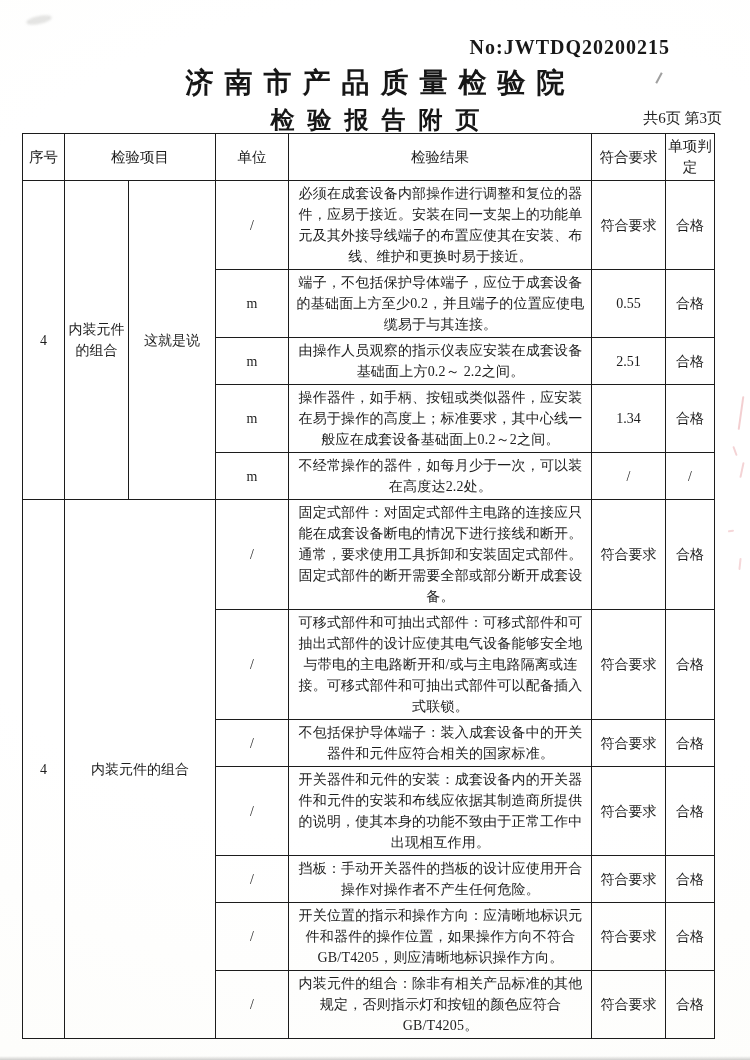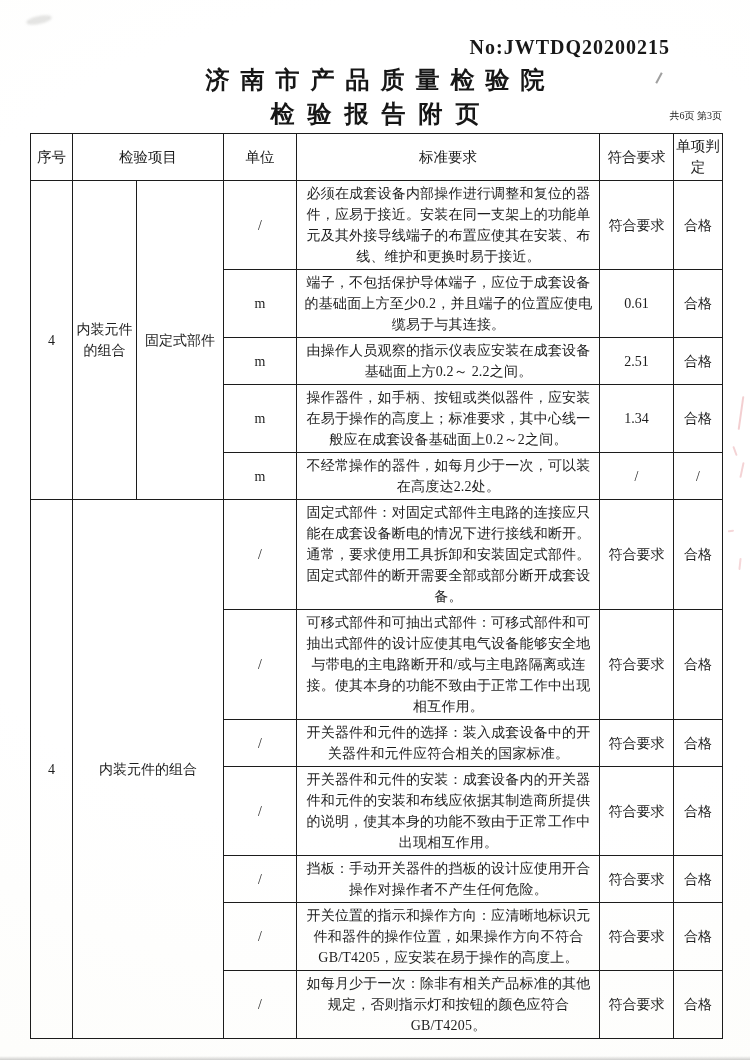--- a/index.html
+++ b/index.html
@@ -29,36 +29,36 @@
 
   .report-no {
     position: absolute;
     top: 36px; right: 80px;
     font-size: 20px; font-weight: bold;
     letter-spacing: 1px;
     color: #181818;
   }
   .title-block { position: absolute; top: 64px; left: 0; width: 750px; text-align: center; }
   .title-line1 {
-    font-size: 24px; font-weight: bold; letter-spacing: 11px; padding-left: 11px;
+    font-size: 28px; font-weight: bold; letter-spacing: 11px; padding-left: 11px;
     color: #161616;
   }
   .title-line2 {
     font-size: 24px; font-weight: bold; letter-spacing: 13px; padding-left: 13px;
     margin-top: 2px;
     color: #161616;
   }
   .page-info {
     position: absolute; top: 109px; right: 28px;
-    font-size: 10px; color: #222;
+    font-size: 15px; color: #222;
   }
 
   table.report {
     position: absolute;
-    left: 30px; top: 133px;
+    left: 22px; top: 133px;
     width: 692px;
     border-collapse: collapse;
     table-layout: fixed;
     font-size: 14px;
     color: #1d1d1d;
   }
   table.report td, table.report th {
     border: 1.6px solid #1c1c1c;
     font-weight: normal;
     vertical-align: middle;
@@ -122,38 +122,38 @@
       <col class="w-req">
         <col class="w-res">
         <col class="w-jud">
     </colgroup>
 
     <tbody>
         <tr style="height:47px">
       <th>序号</th>
       <th colspan="2">检验项目</th>
       <th>单位</th>
-      <th>标准要求</th>
+      <th>检验结果</th>
       <th>符合要求</th>
       <th>单项判定</th>
     </tr>
 
     <tr style="height:88px">
       <td rowspan="5">4</td>
       <td rowspan="5">内装元件的组合</td>
-      <td rowspan="5">固定式部件</td>
+      <td rowspan="5">这就是说</td>
       <td class="c-unit">/</td>
       <td class="c-req">必须在成套设备内部操作进行调整和复位的器件，应易于接近。安装在同一支架上的功能单元及其外接导线端子的布置应使其在安装、布线、维护和更换时易于接近。</td>
       <td>符合要求</td>
       <td>合格</td>
     </tr>
     <tr style="height:57px">
       <td class="c-unit">m</td>
       <td class="c-req">端子，不包括保护导体端子，应位于成套设备的基础面上方至少0.2，并且端子的位置应使电缆易于与其连接。</td>
-      <td>0.61</td>
+      <td>0.55</td>
       <td>合格</td>
     </tr>
     <tr style="height:46px">
       <td class="c-unit">m</td>
       <td class="c-req">由操作人员观察的指示仪表应安装在成套设备基础面上方0.2～ 2.2之间。</td>
       <td>2.51</td>
       <td>合格</td>
     </tr>
     <tr style="height:58px">
       <td class="c-unit">m</td>
@@ -171,51 +171,51 @@
     <tr style="height:90px">
       <td rowspan="7">4</td>
       <td colspan="2" rowspan="7">内装元件的组合</td>
       <td class="c-unit">/</td>
       <td class="c-req">固定式部件：对固定式部件主电路的连接应只能在成套设备断电的情况下进行接线和断开。通常，要求使用工具拆卸和安装固定式部件。固定式部件的断开需要全部或部分断开成套设备。</td>
       <td>符合要求</td>
       <td>合格</td>
     </tr>
     <tr style="height:86px">
       <td class="c-unit">/</td>
-      <td class="c-req">可移式部件和可抽出式部件：可移式部件和可抽出式部件的设计应使其电气设备能够安全地与带电的主电路断开和/或与主电路隔离或连接。使其本身的功能不致由于正常工作中出现相互作用。</td>
-      <td>符合要求</td>
-      <td>合格</td>
-    </tr>
-    <tr style="height:44px">
-      <td class="c-unit">/</td>
-      <td class="c-req">开关器件和元件的选择：装入成套设备中的开关器件和元件应符合相关的国家标准。</td>
+      <td class="c-req">可移式部件和可抽出式部件：可移式部件和可抽出式部件的设计应使其电气设备能够安全地与带电的主电路断开和/或与主电路隔离或连接。可移式部件和可抽出式部件可以配备插入式联锁。</td>
+      <td>符合要求</td>
+      <td>合格</td>
+    </tr>
+    <tr style="height:44px">
+      <td class="c-unit">/</td>
+      <td class="c-req">不包括保护导体端子：装入成套设备中的开关器件和元件应符合相关的国家标准。</td>
       <td>符合要求</td>
       <td>合格</td>
     </tr>
     <tr style="height:86px">
       <td class="c-unit">/</td>
       <td class="c-req">开关器件和元件的安装：成套设备内的开关器件和元件的安装和布线应依据其制造商所提供的说明，使其本身的功能不致由于正常工作中出现相互作用。</td>
       <td>符合要求</td>
       <td>合格</td>
     </tr>
     <tr style="height:44px">
       <td class="c-unit">/</td>
       <td class="c-req">挡板：手动开关器件的挡板的设计应使用开合操作对操作者不产生任何危险。</td>
       <td>符合要求</td>
       <td>合格</td>
     </tr>
     <tr style="height:56px">
       <td class="c-unit">/</td>
-      <td class="c-req">开关位置的指示和操作方向：应清晰地标识元件和器件的操作位置，如果操作方向不符合GB/T4205，应安装在易于操作的高度上。</td>
-      <td>符合要求</td>
-      <td>合格</td>
-    </tr>
-    <tr style="height:44px">
-      <td class="c-unit">/</td>
-      <td class="c-req">如每月少于一次：除非有相关产品标准的其他规定，否则指示灯和按钮的颜色应符合GB/T4205。</td>
+      <td class="c-req">开关位置的指示和操作方向：应清晰地标识元件和器件的操作位置，如果操作方向不符合GB/T4205，则应清晰地标识操作方向。</td>
+      <td>符合要求</td>
+      <td>合格</td>
+    </tr>
+    <tr style="height:44px">
+      <td class="c-unit">/</td>
+      <td class="c-req">内装元件的组合：除非有相关产品标准的其他规定，否则指示灯和按钮的颜色应符合GB/T4205。</td>
       <td>符合要求</td>
       <td>合格</td>
     </tr>
   </tbody>
     </table>
 
   <div class="red-mark rm1"></div>
   <div class="red-mark rm2"></div>
   <div class="red-mark rm3"></div>
   <div class="red-mark rm4"></div>

